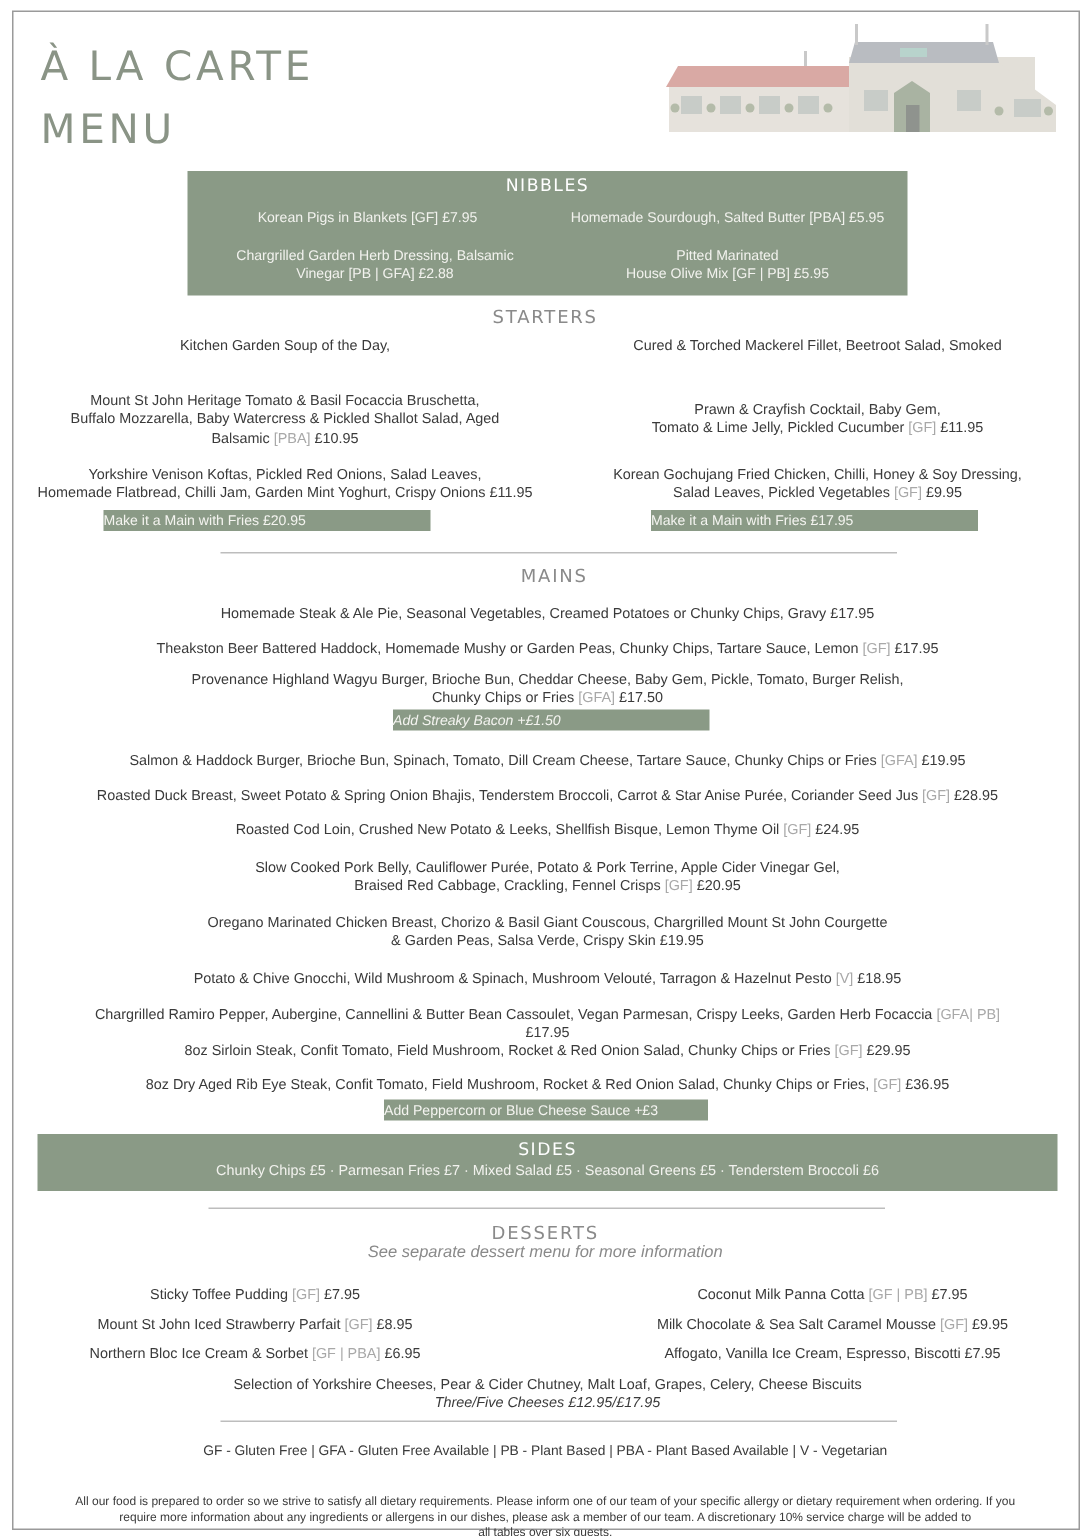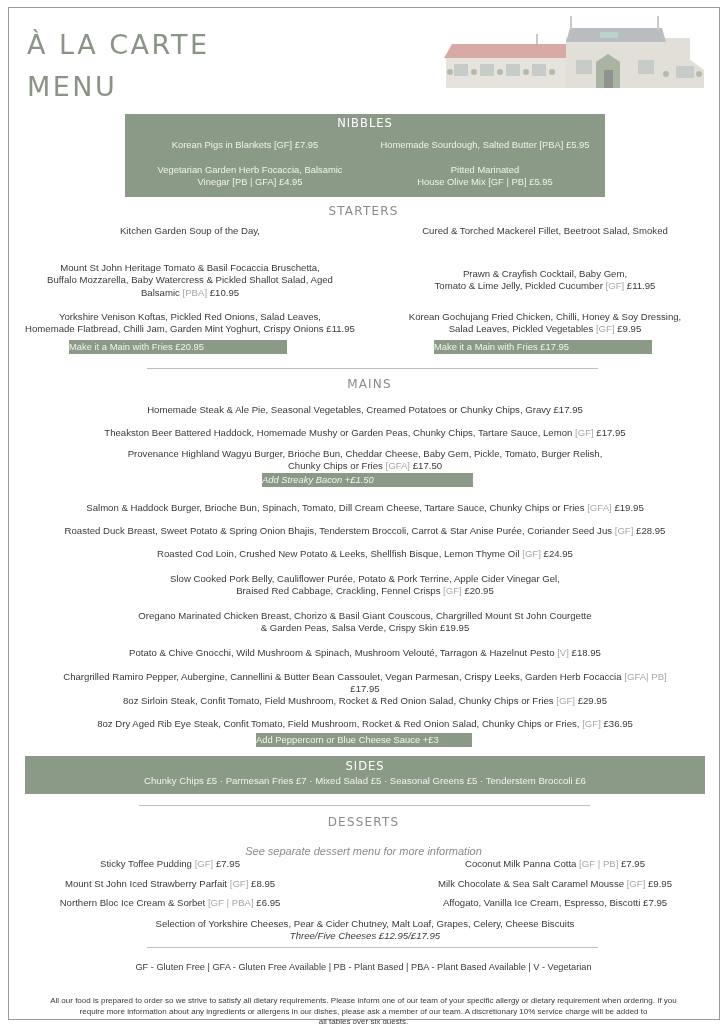--- a/index.html
+++ b/index.html
@@ -21,21 +21,21 @@
   .nibbles .h { position: absolute; left: 0; right: 0; top: 2px; text-align: center; font-family: "DejaVu Sans", sans-serif; font-size: 11.5px; letter-spacing: 1px; color: #ffffff; }
   .nibbles .cell { position: absolute; font-size: 9.4px; line-height: 12px; color: #f2f2ee; text-align: center; }
 
   .pill { position: absolute; height: 14px; font-size: 9.4px; line-height: 14px; text-align: left; }
   .pill.italic { font-style: italic; }
 
   .sides { left: 25px; top: 756px; width: 680px; height: 38px; }
   .sides .h { position: absolute; left: 0; right: 0; top: 3px; text-align: center; font-family: "DejaVu Sans", sans-serif; font-size: 11.5px; letter-spacing: 1px; color: #fff; }
   .sides .list { position: absolute; left: 0; right: 0; top: 19px; text-align: center; font-size: 9.6px; color: #f2f2ee; }
 
-  .subnote { font-style: italic; color: #8a8a8a; font-size: 11px; text-align: center; margin-top: 16px; }
+  .subnote { font-style: italic; color: #8a8a8a; font-size: 11px; text-align: center; }
   .footer-legend { font-size: 9.2px; color: #3a3a3a; text-align: center; }
   .footer-note { font-size: 8px; line-height: 10.5px; color: #3a3a3a; text-align: center; }
 </style>
 </head>
 <body>
 
 <div class="frame"></div>
 
 <div class="title">
   <div>À LA CARTE</div>
@@ -76,22 +76,22 @@
 
 <div class="abs sage nibbles">
   <div class="h">NIBBLES</div>
   <div class="cell" style="left:0; width:240px; top:25px;">
     <div>Korean Pigs in Blankets [GF] £7.95</div>
   </div>
   <div class="cell" style="left:240px; width:240px; top:25px;">
     <div>Homemade Sourdough, Salted Butter [PBA] £5.95</div>
   </div>
   <div class="cell" style="left:0; width:250px; top:50px;">
-    <div>Vegetarian Garden Herb Focaccia, Balsamic</div>
-    <div>Vinegar [PB | GFA] £4.95</div>
+    <div>Chargrilled Garden Herb Dressing, Balsamic</div>
+    <div>Vinegar [PB | GFA] £2.88</div>
   </div>
   <div class="cell" style="left:240px; width:240px; top:50px;">
     <div>Pitted Marinated</div>
     <div>House Olive Mix [GF | PB] £5.95</div>
   </div>
 </div>
 
 <div class="abs sec-head" style="left:0; width:727px; top:204px;">STARTERS</div>
 
 <div class="abs item" style="left:20px; width:340px; top:225px;">

